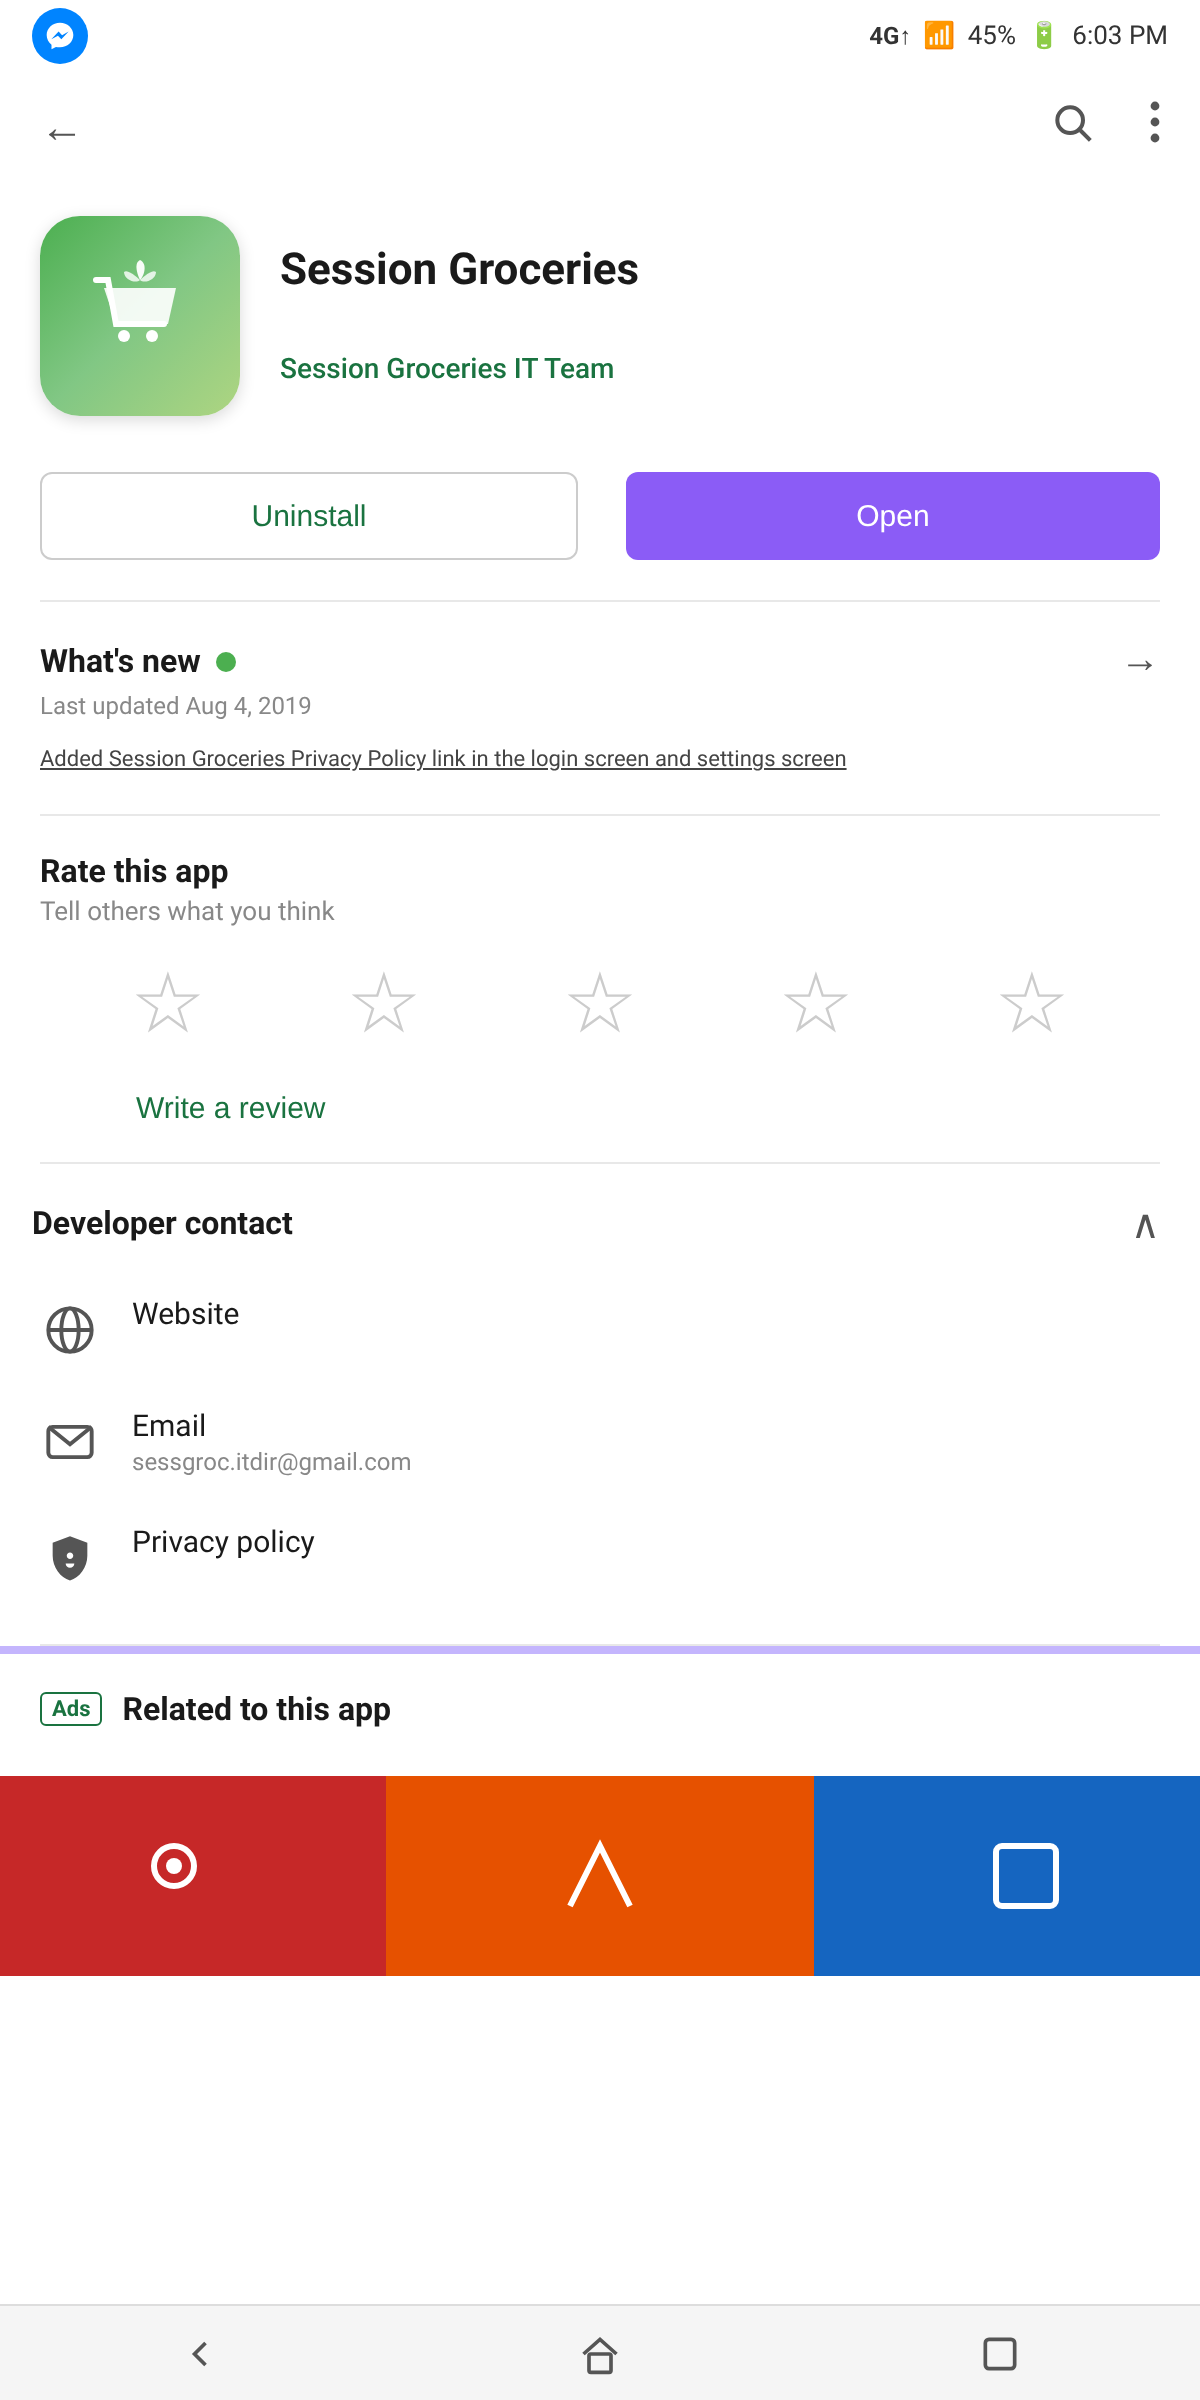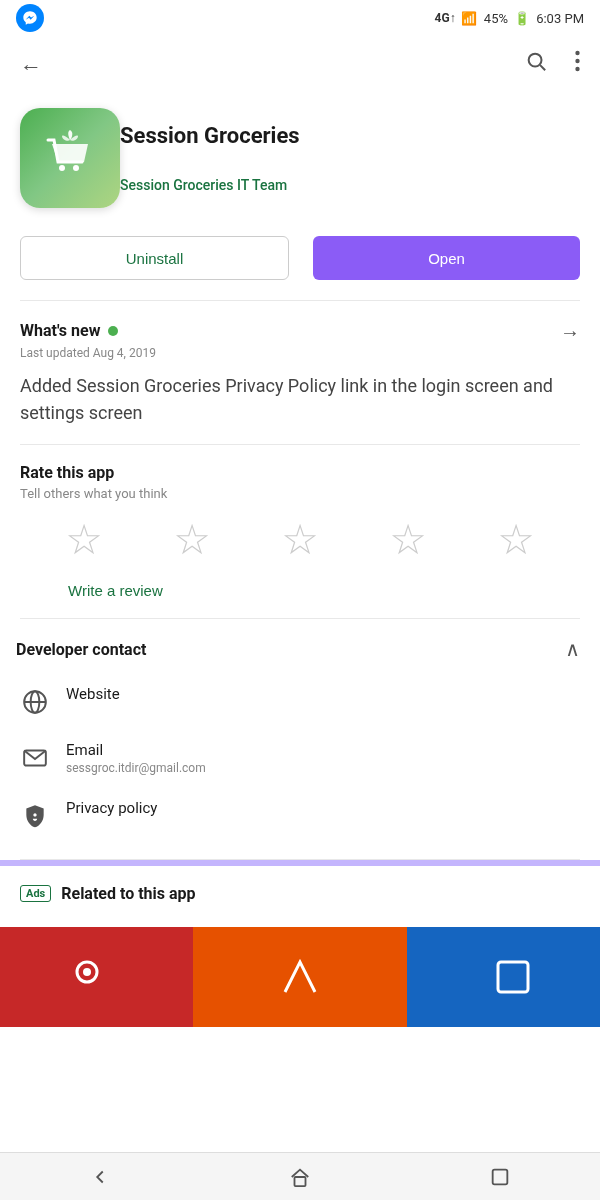--- a/index.html
+++ b/index.html
@@ -76,20 +76,21 @@
       font-size: 22px;
       color: #555;
       padding: 4px;
     }
 
     
     .app-header {
       display: flex;
       align-items: center;
       padding: 16px 20px 20px 20px;
+      gap: 20px;
     }
     .app-icon {
       width: 100px;
       height: 100px;
       border-radius: 20px;
       background: linear-gradient(135deg, #4CAF50 0%, #81C784 50%, #AED581 100%);
       display: flex;
       align-items: center;
       justify-content: center;
       flex-shrink: 0;
@@ -185,23 +186,24 @@
       cursor: pointer;
       font-size: 20px;
       color: #555;
     }
     .last-updated {
       font-size: 12px;
       color: #888;
       margin-bottom: 12px;
     }
     .update-description {
-      font-size: 18px;
+      font-size: 11px;
       color: #444;
       line-height: 1.5;
+      text-decoration: underline;
     }
 
     
     .rate-section {
       padding: 18px 20px;
     }
     .rate-title {
       font-size: 16px;
       font-weight: bold;
       color: #1a1a1a;
@@ -281,21 +283,21 @@
     }
     .contact-sublabel {
       font-size: 12px;
       color: #888;
       margin-top: 2px;
     }
 
     
     .related-section {
       padding: 18px 8px 10px 20px;
-      border-top: 6px solid #c4b5fd;
+      border-top: 4px solid #c4b5fd;
     }
     .related-header {
       display: flex;
       align-items: center;
       gap: 10px;
       margin-bottom: 14px;
     }
     .ads-badge {
       border: 1.5px solid #1a7340;
       color: #1a7340;

